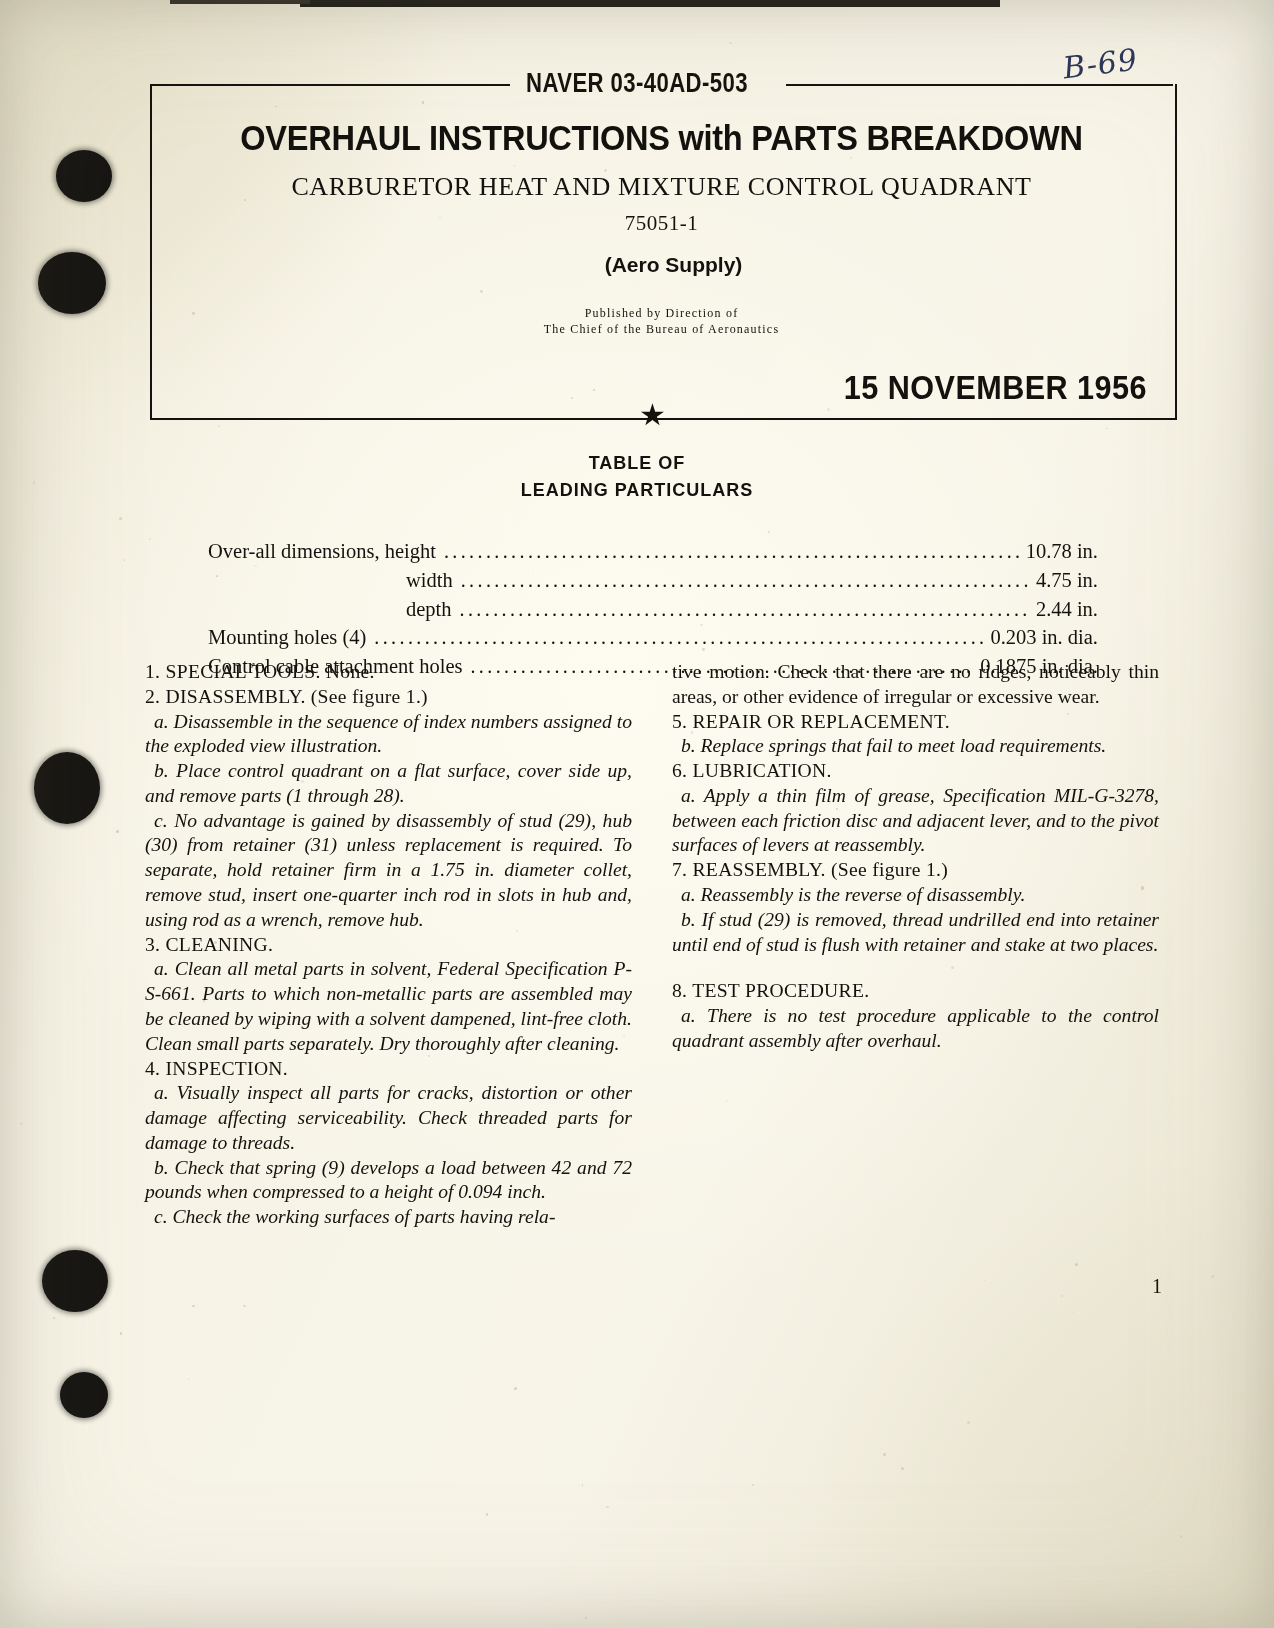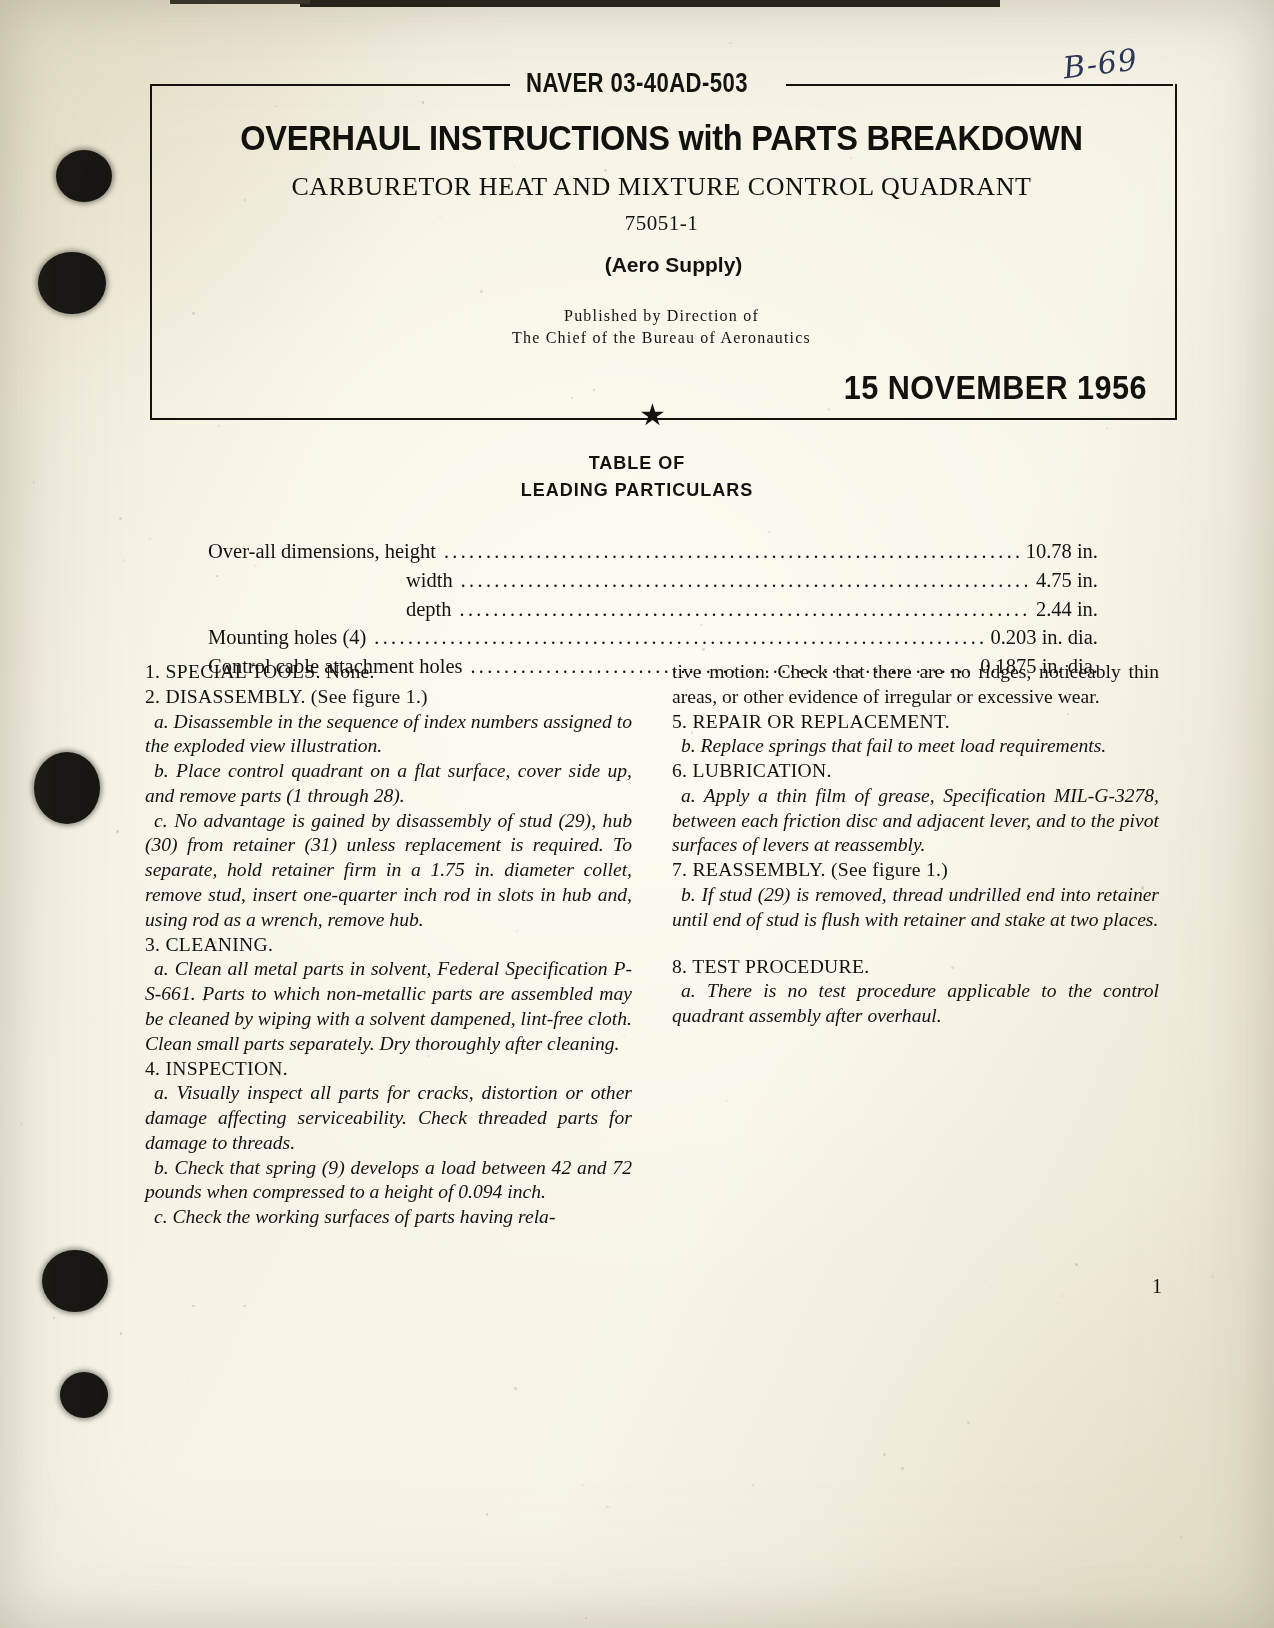--- a/index.html
+++ b/index.html
@@ -148,21 +148,21 @@
     font-family: "Liberation Sans", sans-serif;
     font-weight: 700;
     font-size: 21px;
     margin-left: 12px;
   }
   .pub-lines {
     position: absolute;
     left: 150px; width: 1023px;
     top: 305px;
     text-align: center;
-    font-size: 16px;
+    font-size: 12px;
     line-height: 1.35;
     letter-spacing: 1.2px;
   }
   .date {
     position: absolute;
     right: 110px;
     top: 368px;
     font-family: "Liberation Sans", sans-serif;
     font-weight: 700;
     font-size: 34px;
@@ -338,20 +338,21 @@
   <div class="col right">
     <p class="plain">tive motion.  Check that there are no ridges, noticeably thin areas, or other evidence of irregular or excessive wear.</p>
 
     <div class="head plain">5. REPAIR OR REPLACEMENT.</div>
     <p class="para">b. Replace springs that fail to meet load requirements.</p>
 
     <div class="head plain">6. LUBRICATION.</div>
     <p class="para">a. Apply a thin film of grease, Specification MIL-G-3278, between each friction disc and adjacent lever, and to the pivot surfaces of levers at reassembly.</p>
 
     <div class="head plain">7. REASSEMBLY.  (See figure 1.)</div>
+    <p class="para">a. Reassembly is the reverse of disassembly.</p>
     <p class="para">b. If stud (29) is removed, thread undrilled end into retainer until end of stud is flush with retainer and stake at two places.</p>
 
     <div class="gap"></div>
     <div class="head plain">8. TEST PROCEDURE.</div>
     <p class="para">a. There is no test procedure applicable to the control quadrant assembly after overhaul.</p>
   </div>
 
   <div class="page-num">1</div>
 
   <div class="edge-shade"></div>

